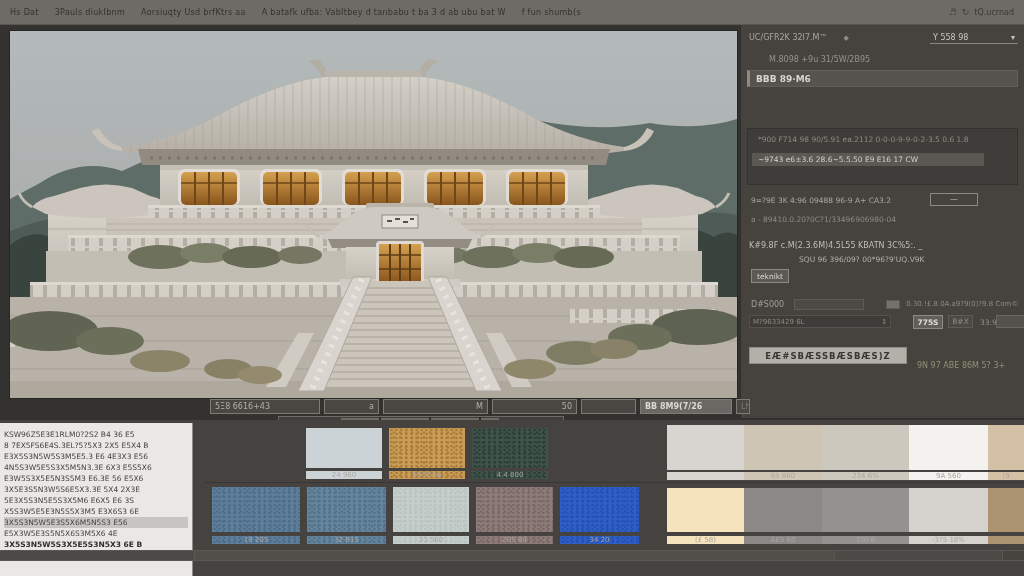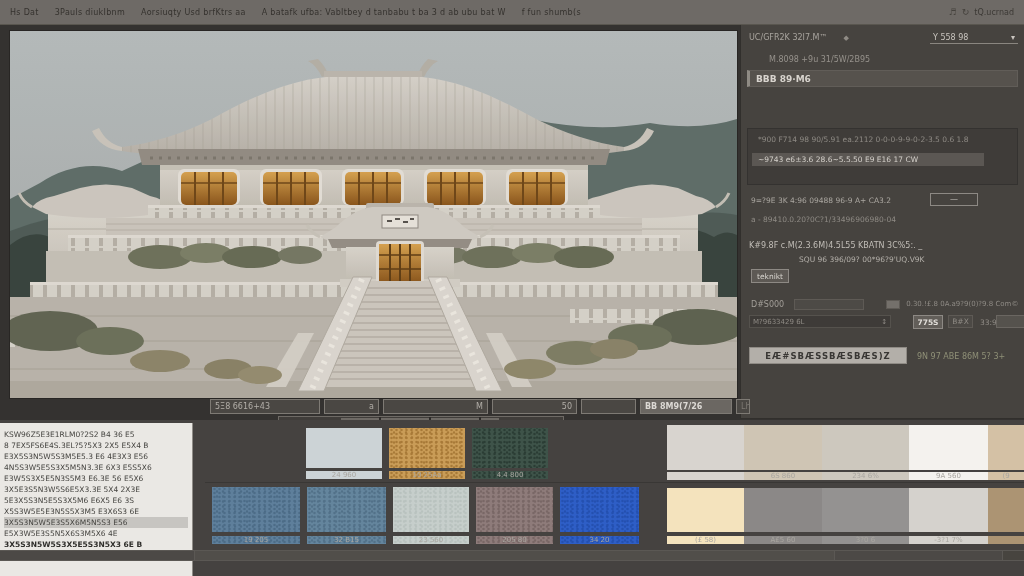--- a/index.html
+++ b/index.html
@@ -67,21 +67,21 @@
   .rp-btn2{position:absolute;left:199px;top:0;width:25px;height:13px;background:#4c4945;
            border:1px solid #5e5a55;color:#8e8a84;font-size:7.5px;display:flex;
            align-items:center;justify-content:center;cursor:pointer;}
   .rp-slnote{position:absolute;left:231px;top:3px;color:#908c86;font-size:7.5px;white-space:nowrap;}
   .rp-btn3{position:absolute;left:247px;top:0;width:37px;height:13px;background:#55524d;
            border:1px solid #6a6661;cursor:pointer;}
   .rp-actionbtn{position:absolute;left:8px;top:322px;width:158px;height:17px;background:#b3afa9;
                 border:1px solid #8f8b85;color:#393734;font-weight:bold;font-size:8.5px;
                 letter-spacing:1px;display:flex;align-items:center;justify-content:center;
                 cursor:pointer;white-space:nowrap;overflow:hidden;}
-  .rp-actionnote{position:absolute;left:176px;top:327px;color:#8f9077;font-size:8px;white-space:nowrap;}
+  .rp-actionnote{position:absolute;left:176px;top:336px;color:#8f9077;font-size:8px;white-space:nowrap;}
   
   .toolbar{position:absolute;left:210px;top:399px;width:540px;height:15px;display:flex;gap:4px;}
   .toolbar .seg{border:1px solid #7e7a74;background:#4a4743;color:#b2aea8;font-size:8px;
                 display:flex;align-items:center;padding:0 4px;white-space:nowrap;
                 overflow:hidden;cursor:pointer;}
   .toolbar .seg.hl{background:#6b6762;color:#dcd9d4;font-weight:bold;}
   .toolbar .seg.dim{color:#7d7973;border-color:#6a item;}
   .toolbar .seg.right{justify-content:flex-end;}
   .toolbar .seg:nth-of-type(1){flex:0 0 100px}
   .toolbar .seg:nth-of-type(2){flex:0 0 45px}
@@ -475,21 +475,21 @@
         <div class="chip" style="background: rgb(139, 136, 135);"></div>
         <div class="chip" style="background: rgb(148, 146, 145);"></div>
         <div class="chip" style="background: rgb(213, 210, 205);"></div>
         <div class="chip" style="background: rgb(172, 148, 115);"></div>
       </div>
     <div class="lblrow col2l">
 
     <span style="background: rgb(244, 227, 189);">(£ 58)</span>
         <span style="background: rgb(139, 136, 135);">A£5 60</span>
         <span style="background: rgb(148, 146, 145);">3?0 6</span>
-        <span style="background: rgb(213, 210, 205);">-3?1 7%</span>
+        <span style="background: rgb(213, 210, 205);">-3?5 18%</span>
         <span style="background: rgb(172, 148, 115);"></span>
       </div>
 
     <div class="hscroll">
       <span class="cell c1"></span>
       <span class="cell c2"></span>
       <span class="cell c3"></span>
       <span class="cell c4"></span>
     </div>
   </div>

